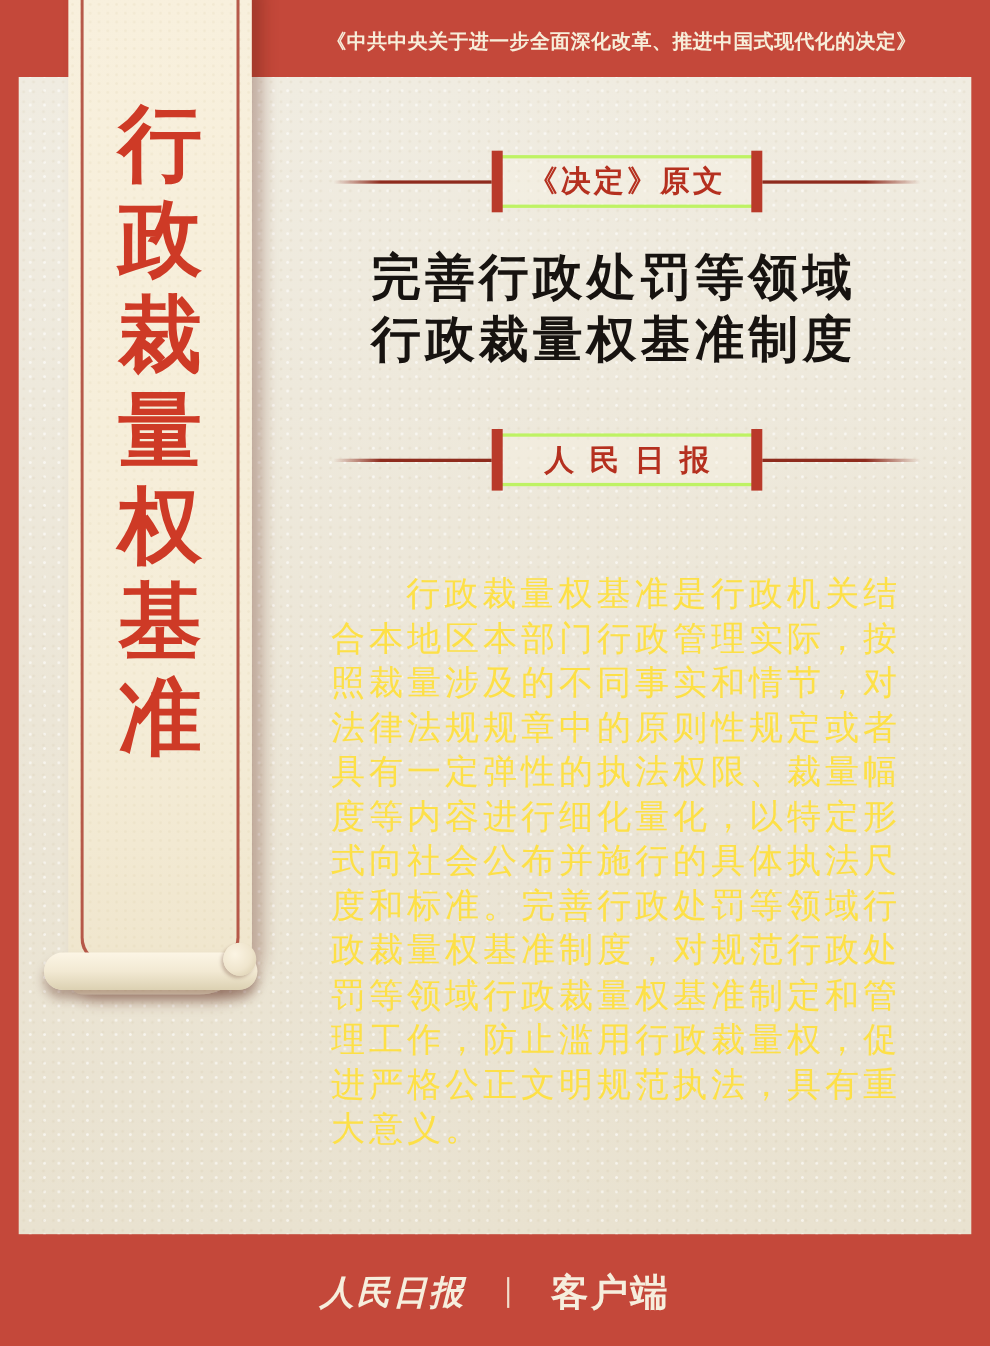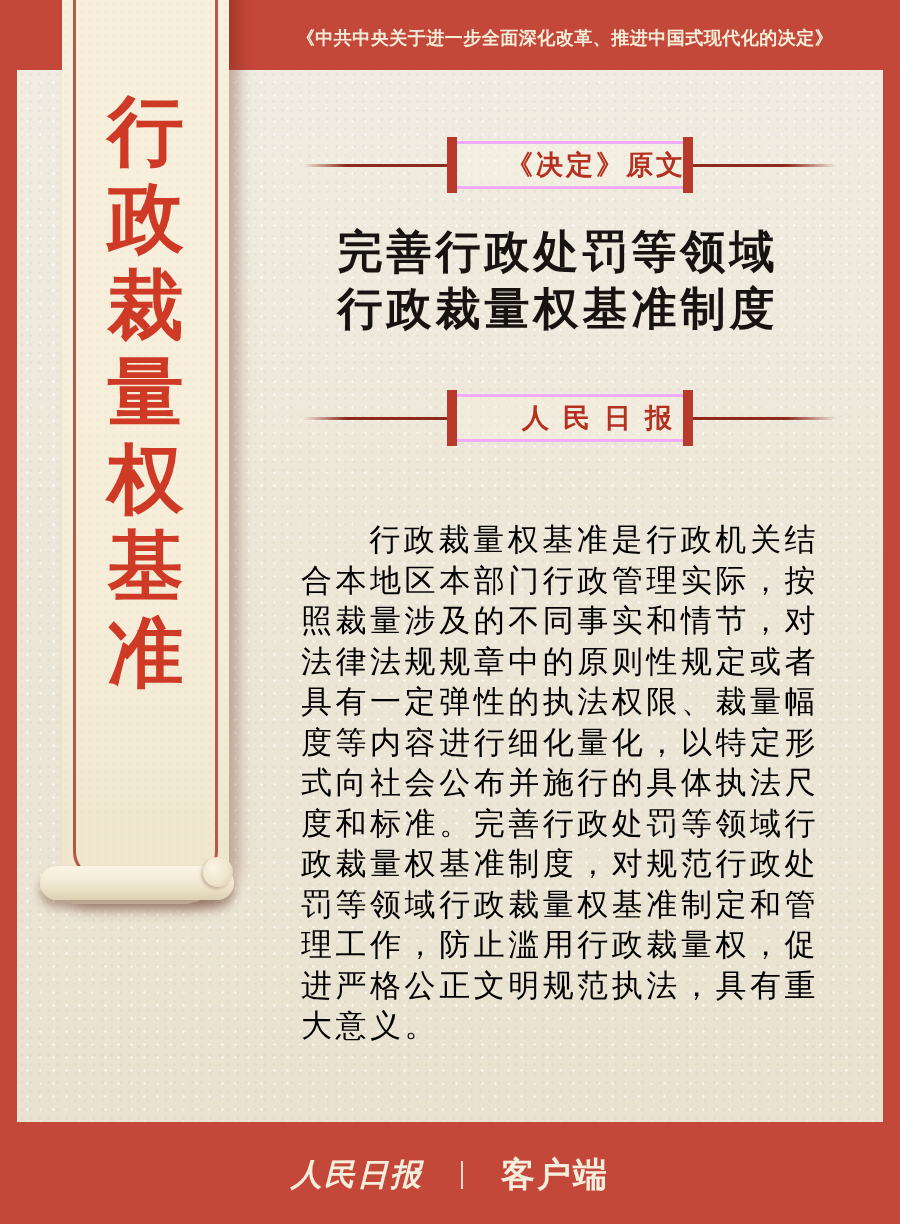--- a/index.html
+++ b/index.html
@@ -63,43 +63,43 @@
     position:absolute;left:303px;width:534px;height:48px;
     display:flex;align-items:center;
   }
   .badge-row.first{top:141px;}
   .badge-row.second{top:394px;}
   .badge-line{flex:1;height:3px;}
   .badge-line.left{background:linear-gradient(90deg,rgba(142,43,29,0),#8e2b1d 30%,#8e2b1d);}
   .badge-line.right{background:linear-gradient(90deg,#8e2b1d,#8e2b1d 65%,rgba(142,43,29,0));}
   .badge-box{
     flex:none;width:238px;height:48px;box-sizing:border-box;
-    border:3px solid #f0abfc;margin:0 4px;position:relative;
-    display:flex;align-items:center;justify-content:flex-end;
+    border:3px solid #bef264;margin:0 4px;position:relative;
+    display:flex;align-items:center;justify-content:center;
     background:rgba(250,244,230,.35);
   }
   .badge-box::before,.badge-box::after{
     content:"";position:absolute;top:-7px;bottom:-7px;width:10px;background:#b93a2a;
   }
   .badge-box::before{left:-7px;}
   .badge-box::after{right:-7px;}
   .badge-label{
     color:#b5301f;font-size:27px;font-weight:700;letter-spacing:3px;white-space:nowrap;
   }
   .badge-label.wide{letter-spacing:14px;text-indent:14px;}
   
   .main-title{
     position:absolute;left:205px;top:224px;width:706px;
     text-align:center;color:#171310;
     font-size:45px;font-weight:700;letter-spacing:4px;line-height:57px;
   }
   
   .body-text{
     position:absolute;left:301px;top:520px;width:518px;
-    color:#000000;font-size:31px;line-height:40.5px;letter-spacing:3.5px;
+    color:#fde047;font-size:31px;line-height:40.5px;letter-spacing:3.5px;
     text-align:justify;text-indent:2.2em;
   }
   
   .footer{
     position:absolute;left:0;right:0;top:1152px;
     display:flex;align-items:center;justify-content:center;
     color:#f6eedd;
     gap:28px;
   }
   .brand-script{

